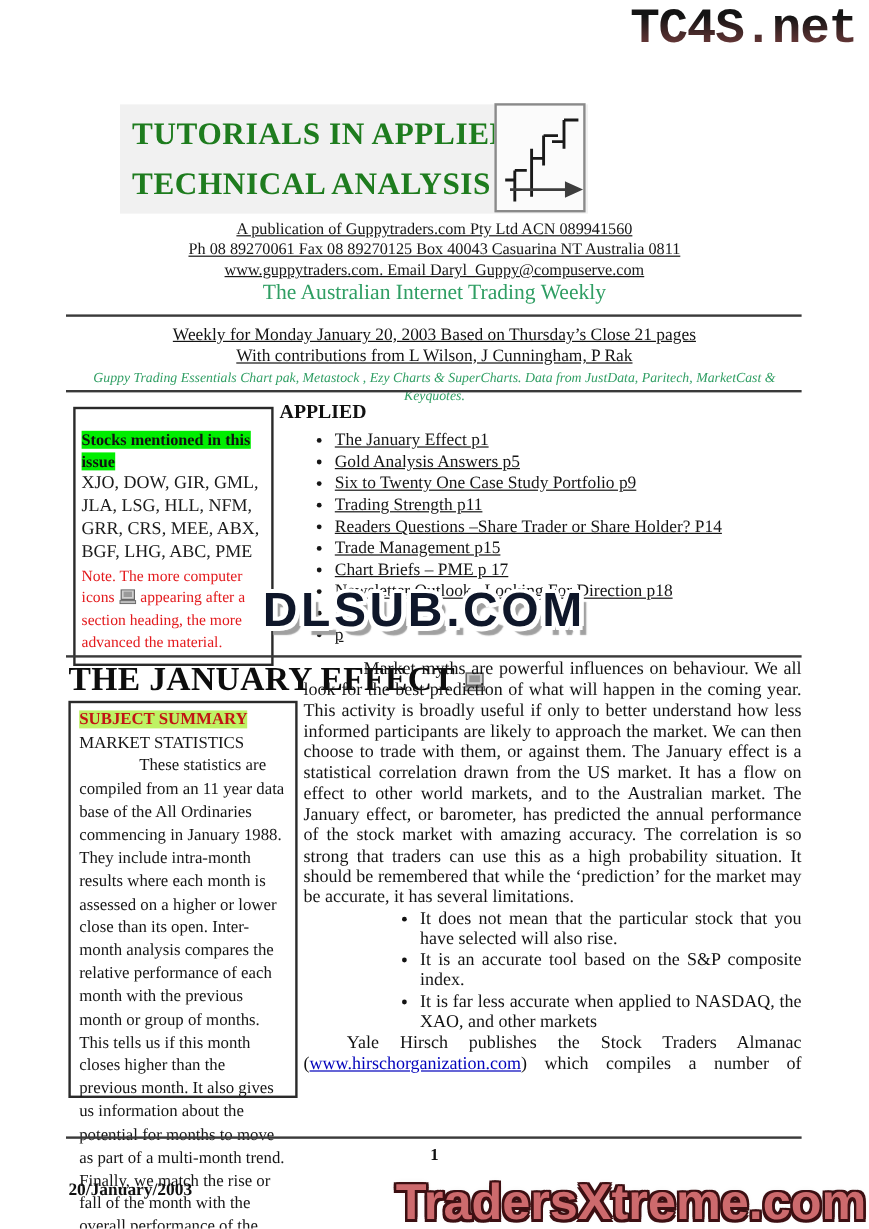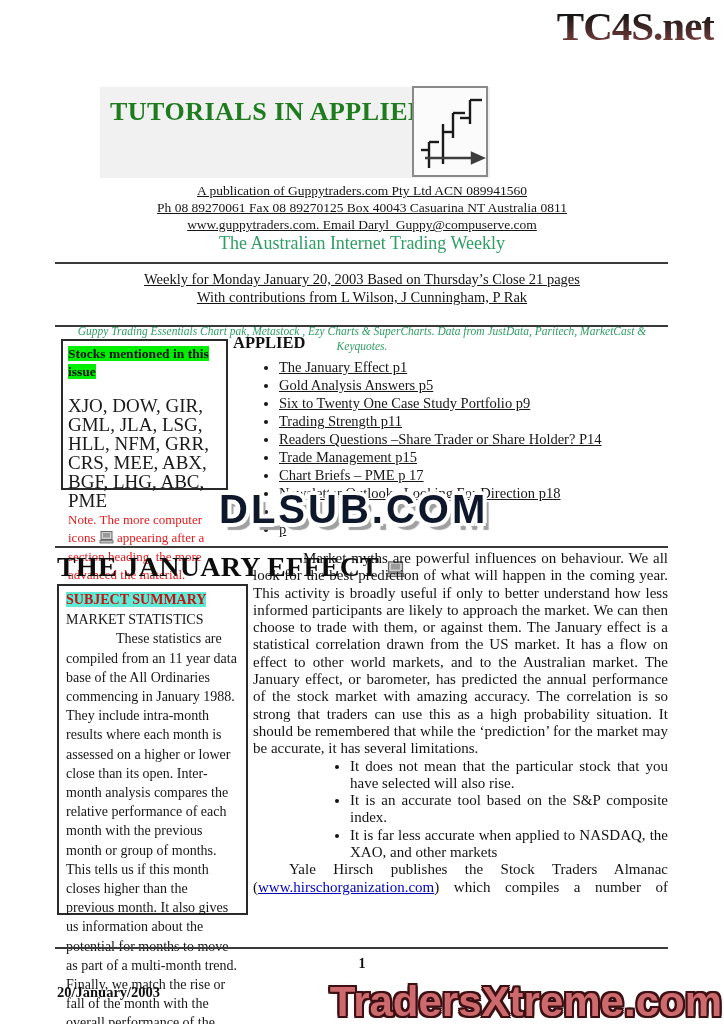--- a/index.html
+++ b/index.html
@@ -3,21 +3,21 @@
 <meta charset="utf-8">
 <style>
   html,body{margin:0;padding:0;background:#fff;}
   .page{
     position:relative;width:724px;height:1024px;background:#ffffff;overflow:hidden;
     font-family:"Liberation Serif",serif;color:#111;
   }
   
   .wm-top{
     position:absolute;top:2px;right:10px;z-index:6;
-    font-family:Liberation Serif, serif;font-weight:800;font-size:41px;letter-spacing:-1px;
+    font-family:Liberation Mono, monospace;font-weight:800;font-size:41px;letter-spacing:-1px;
     color:#4a2a2a;
     background:linear-gradient(#141414 25%,#6e3a3a 80%,#8a5050 100%);
     -webkit-background-clip:text;background-clip:text;
   }
   @supports (-webkit-background-clip:text){ .wm-top{color:transparent;} }
   .wm-mid{
     position:absolute;left:219px;top:487px;z-index:6;
     font-family:"Liberation Sans",sans-serif;font-weight:800;font-size:40px;letter-spacing:3px;
     color:#0f172a;
     text-shadow:
@@ -47,46 +47,46 @@
   .pub-block{position:absolute;left:55px;top:182px;width:614px;text-align:center;
     font-size:13.5px;line-height:17px;color:#161616;text-decoration:underline;}
   .tagline{position:absolute;left:55px;top:233px;width:614px;text-align:center;
     font-size:18px;color:#2f9e63;}
   
   .rule{position:absolute;left:55px;width:613px;height:2px;background:#3a3a3a;}
   .rule1{top:262px;} .rule2{top:325px;} .rule3{top:546px;} .rule4{top:947px;}
   
   .masthead{position:absolute;left:55px;top:270px;width:614px;text-align:center;}
   .masthead .l1,.masthead .l2{font-size:14.5px;line-height:18px;color:#141414;text-decoration:underline;}
-  .masthead .l3{font-size:11.5px;line-height:15px;font-style:italic;color:#2f9e63;margin-top:18px;}
+  .masthead .l3{font-size:11.5px;line-height:15px;font-style:italic;color:#2f9e63;margin-top:2px;}
   
   .stocks-box{
-    position:absolute;left:61px;top:339px;width:167px;height:151px;
-    border:2px solid #2a2a2a;box-sizing:border-box;padding:3px 5px;
+    position:absolute;left:61px;top:339px;width:167px;height:216px;
+    border:2px solid #2a2a2a;box-sizing:border-box;padding:17px 5px;
   }
   .stocks-heading{display:inline;font-weight:bold;font-size:13.5px;line-height:17px;
     background:#00ee00;color:#101010;}
-  .stocks-tickers{margin-top:16px;font-size:19px;line-height:19px;color:#1a1a1a;}
+  .stocks-tickers{font-size:15px;line-height:19px;color:#1a1a1a;}
   .stocks-note{margin-top:1px;font-size:13px;line-height:17.5px;color:#e3191c;}
   .inline-icon{display:inline-block;vertical-align:-2px;}
   
   .contents{position:absolute;left:233px;top:333px;width:436px;}
   .contents-heading{font-weight:bold;font-size:16.5px;color:#111;}
   .contents ul{margin:5px 0 0 0;padding-left:46px;}
   .contents li{font-size:14.5px;line-height:18px;color:#161616;text-decoration:underline;}
   
   .section-heading{position:absolute;left:57px;top:551px;font-weight:bold;font-size:28px;
     letter-spacing:0.3px;color:#0d0d0d;}
   
   .subject-box{
     position:absolute;left:57px;top:584px;width:191px;height:331px;
     border:2px solid #2a2a2a;box-sizing:border-box;padding:4px 7px;
     font-size:14px;line-height:19.2px;color:#161616;
   }
-  .subject-heading{display:inline;font-weight:bold;font-size:14px;background:#5eead4;color:#c21414;}
+  .subject-heading{display:inline;font-weight:bold;font-size:14px;background:#bef264;color:#c21414;}
   .subject-sub{margin-top:1px;}
   .subject-box p{margin:0;text-indent:50px;}
   
   .article{position:absolute;left:253px;top:550px;width:415px;
     font-size:15px;line-height:17.3px;text-align:justify;color:#131313;}
   .article p{margin:0;}
   .article .p1{text-indent:50px;}
   .article ul{margin:0;padding-left:97px;}
   .article li{padding-left:0px;}
   .article .p2{text-indent:36px;text-align-last:justify;}
@@ -101,20 +101,21 @@
 
 <div class="page">
 
   <div class="wm-top">TC4S.net</div>
   <div class="wm-mid">DLSUB.COM</div>
   <div class="wm-bottom">TradersXtreme.com</div>
 
   <div class="title-panel">
     <div class="title-text">
       <div>TUTORIALS IN APPLIED</div>
+      <div>TECHNICAL ANALYSIS</div>
     </div>
     <div class="logo-box">
       <span>
         <svg width="72" height="87" viewBox="0 0 72 87">
           <g stroke="#1a1a1a" stroke-width="2.4" fill="none">
             <path d="M56 12 V36"></path>
               <path d="M56 12 H68"></path>
               <path d="M46 30 H56"></path>
             <path d="M39 25 V50"></path>
               <path d="M39 25 H51"></path>

